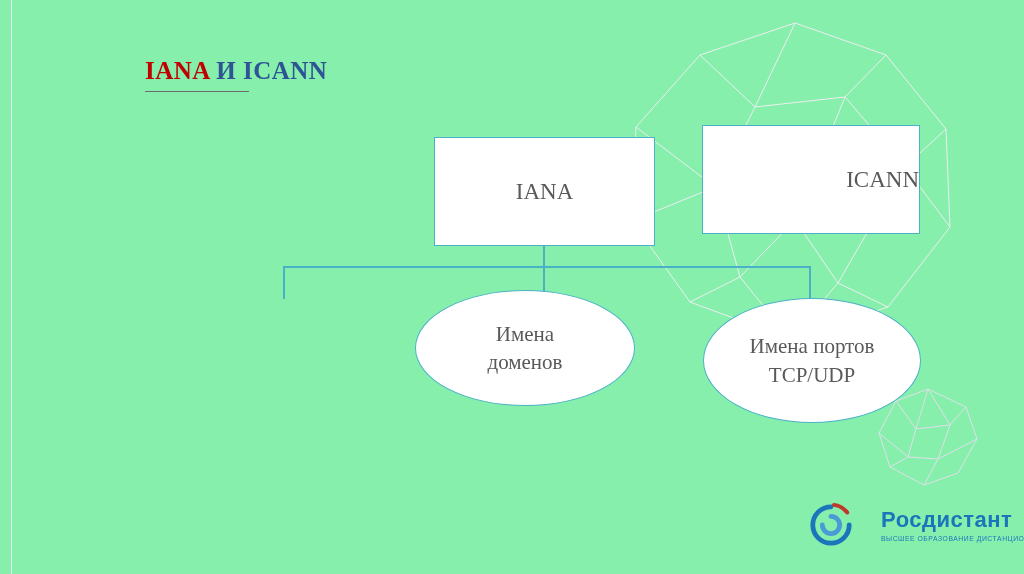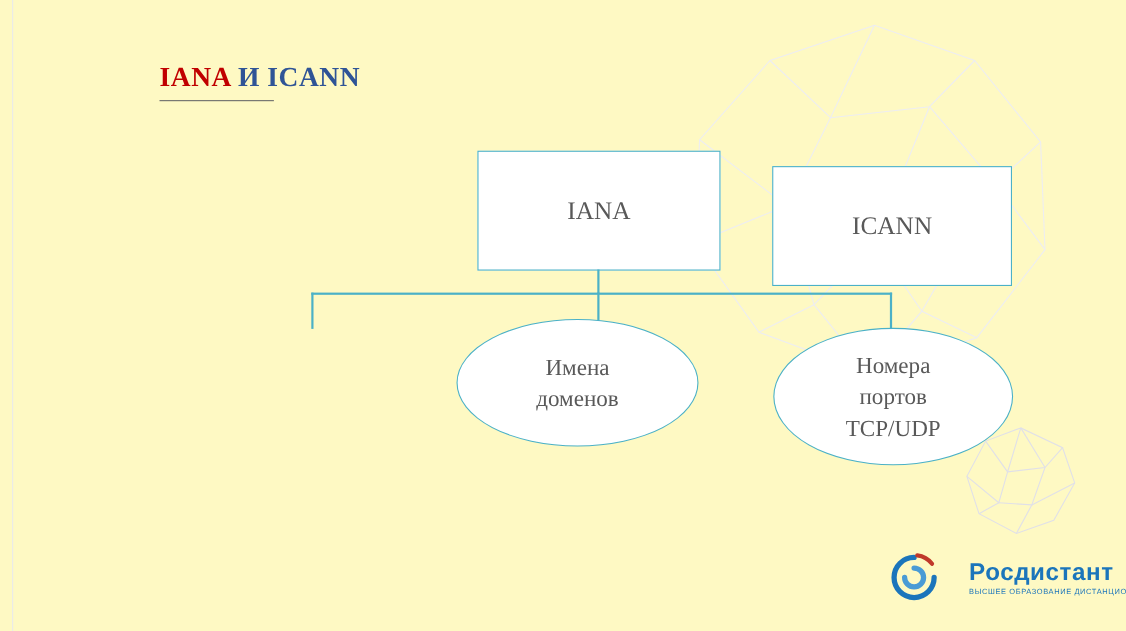--- a/index.html
+++ b/index.html
@@ -1,19 +1,19 @@
 <!DOCTYPE html>
 <html><head>
 <meta charset="utf-8">
 <style>
   html,body{margin:0;padding:0;background:#888;}
   .slide{
     position:relative;
     width:1024px;height:574px;
-    background:#fef9c3;
+    background:#86efac;
     overflow:hidden;
     font-family:"Liberation Serif", serif;
     margin:0 auto;
   }
   .edge-line{
     position:absolute;left:11px;top:0;width:1px;height:574px;
     background:#e9e9ec;
   }
   .deco{position:absolute;pointer-events:none;}
   .deco path{fill:none;stroke:#ededf2;stroke-width:1;}
@@ -33,21 +33,21 @@
 
   .node-box{
     position:absolute;
     border:1.5px solid #4bb1c7;
     background:#ffffff;
     display:flex;align-items:center;justify-content:center;
     color:#595959;font-size:23px;
     box-sizing:border-box;
   }
   .box-iana{left:434px;top:137px;width:221px;height:109px;}
-  .box-icann{left:702px;top:151px;width:218px;height:109px;}
+  .box-icann{left:702px;top:125px;width:218px;height:109px;justify-content:flex-end;}
 
   .conn{position:absolute;background:#4bb1c7;}
   .conn.v-stub{left:543px;top:245px;width:2px;height:22px;}
   .conn.h-bar{left:283px;top:266px;width:528px;height:2px;}
   .conn.v-left{left:283px;top:266px;width:2px;height:33px;}
   .conn.v-mid{left:543px;top:266px;width:2px;height:26px;}
   .conn.v-right{left:809px;top:266px;width:2px;height:34px;}
 
   .ellipse{
     position:absolute;
@@ -127,21 +127,21 @@
   <div class="conn v-stub"></div>
   <div class="conn h-bar"></div>
   <div class="conn v-left"></div>
   <div class="conn v-mid"></div>
   <div class="conn v-right"></div>
 
   <div class="ellipse el-dom">
     <span class="wrap">Имена доменов</span>
   </div>
   <div class="ellipse el-port">
-    <span class="wrap">Номера портов TCP/UDP</span>
+    <span class="wrap">Имена портов TCP/UDP</span>
   </div>
 
   <div class="logo">
     <svg class="logo-icon" viewBox="0 0 48 48">
       <path d="M24 5 a19 19 0 1 0 19 19" fill="none" stroke="#1b75bb" stroke-width="5" stroke-linecap="round"></path>
       <path d="M24 15 a9 9 0 1 1 -9 9" fill="none" stroke="#4a9bd5" stroke-width="5" stroke-linecap="round"></path>
       <path d="M27 3 a21 21 0 0 1 14 8" fill="none" stroke="#c0392b" stroke-width="4" stroke-linecap="round"></path>
     </svg>
     <div class="logo-text">
       <span class="logo-name">Росдистант</span>

